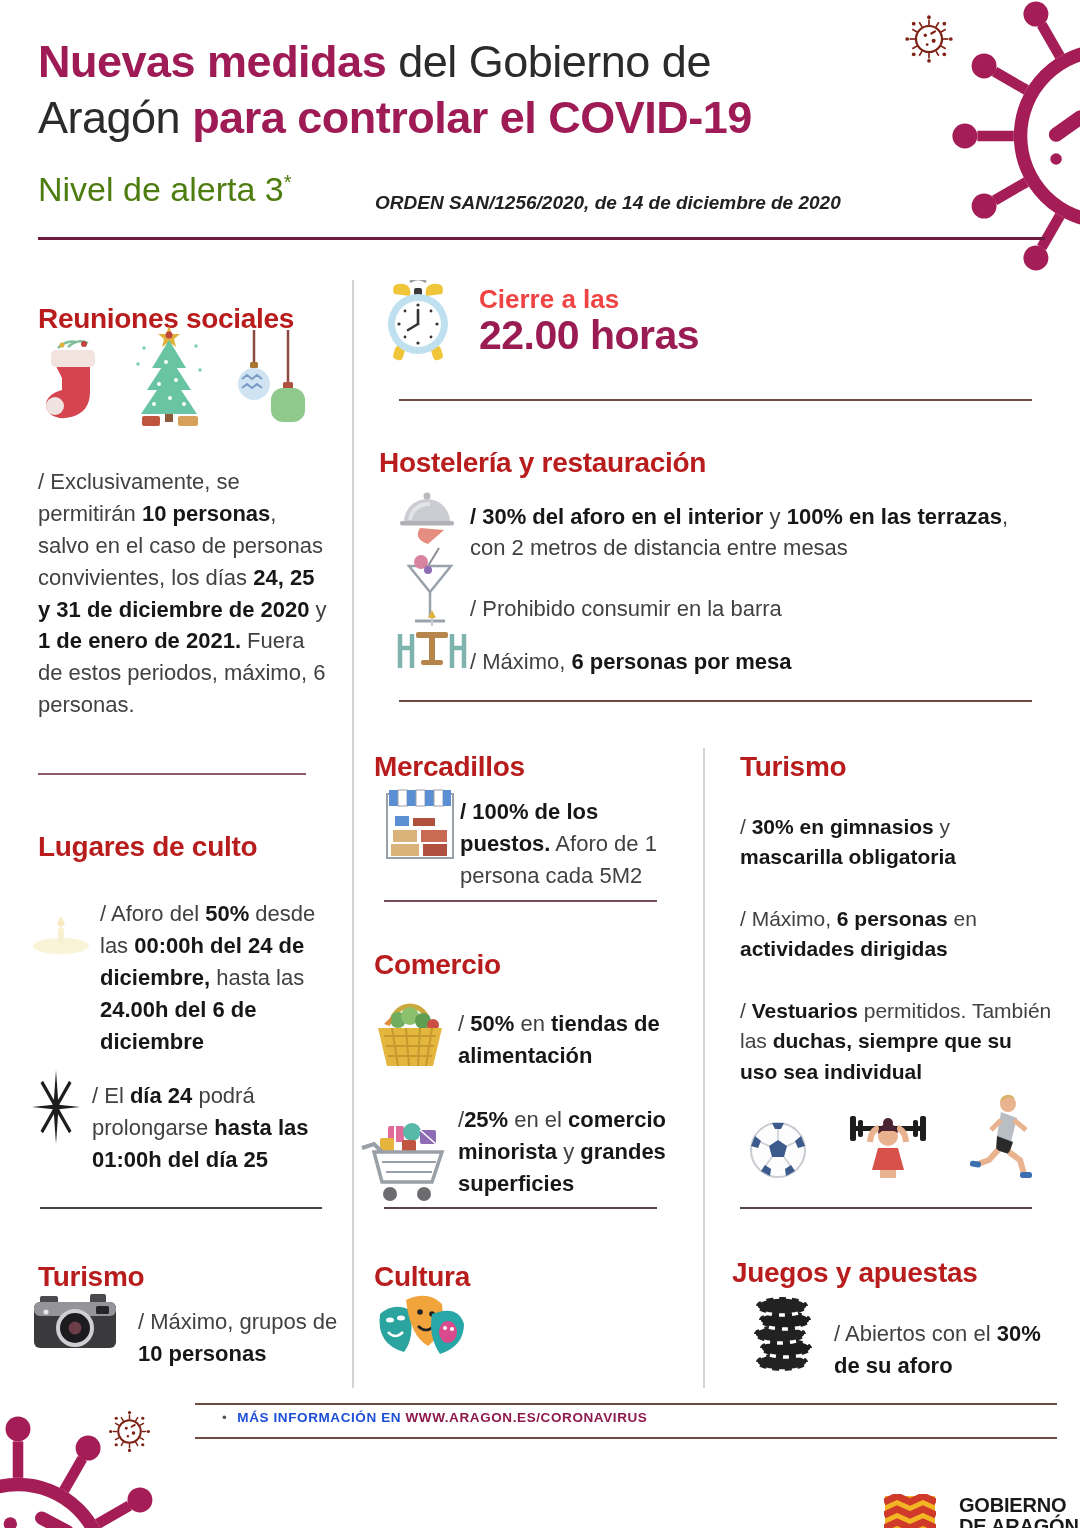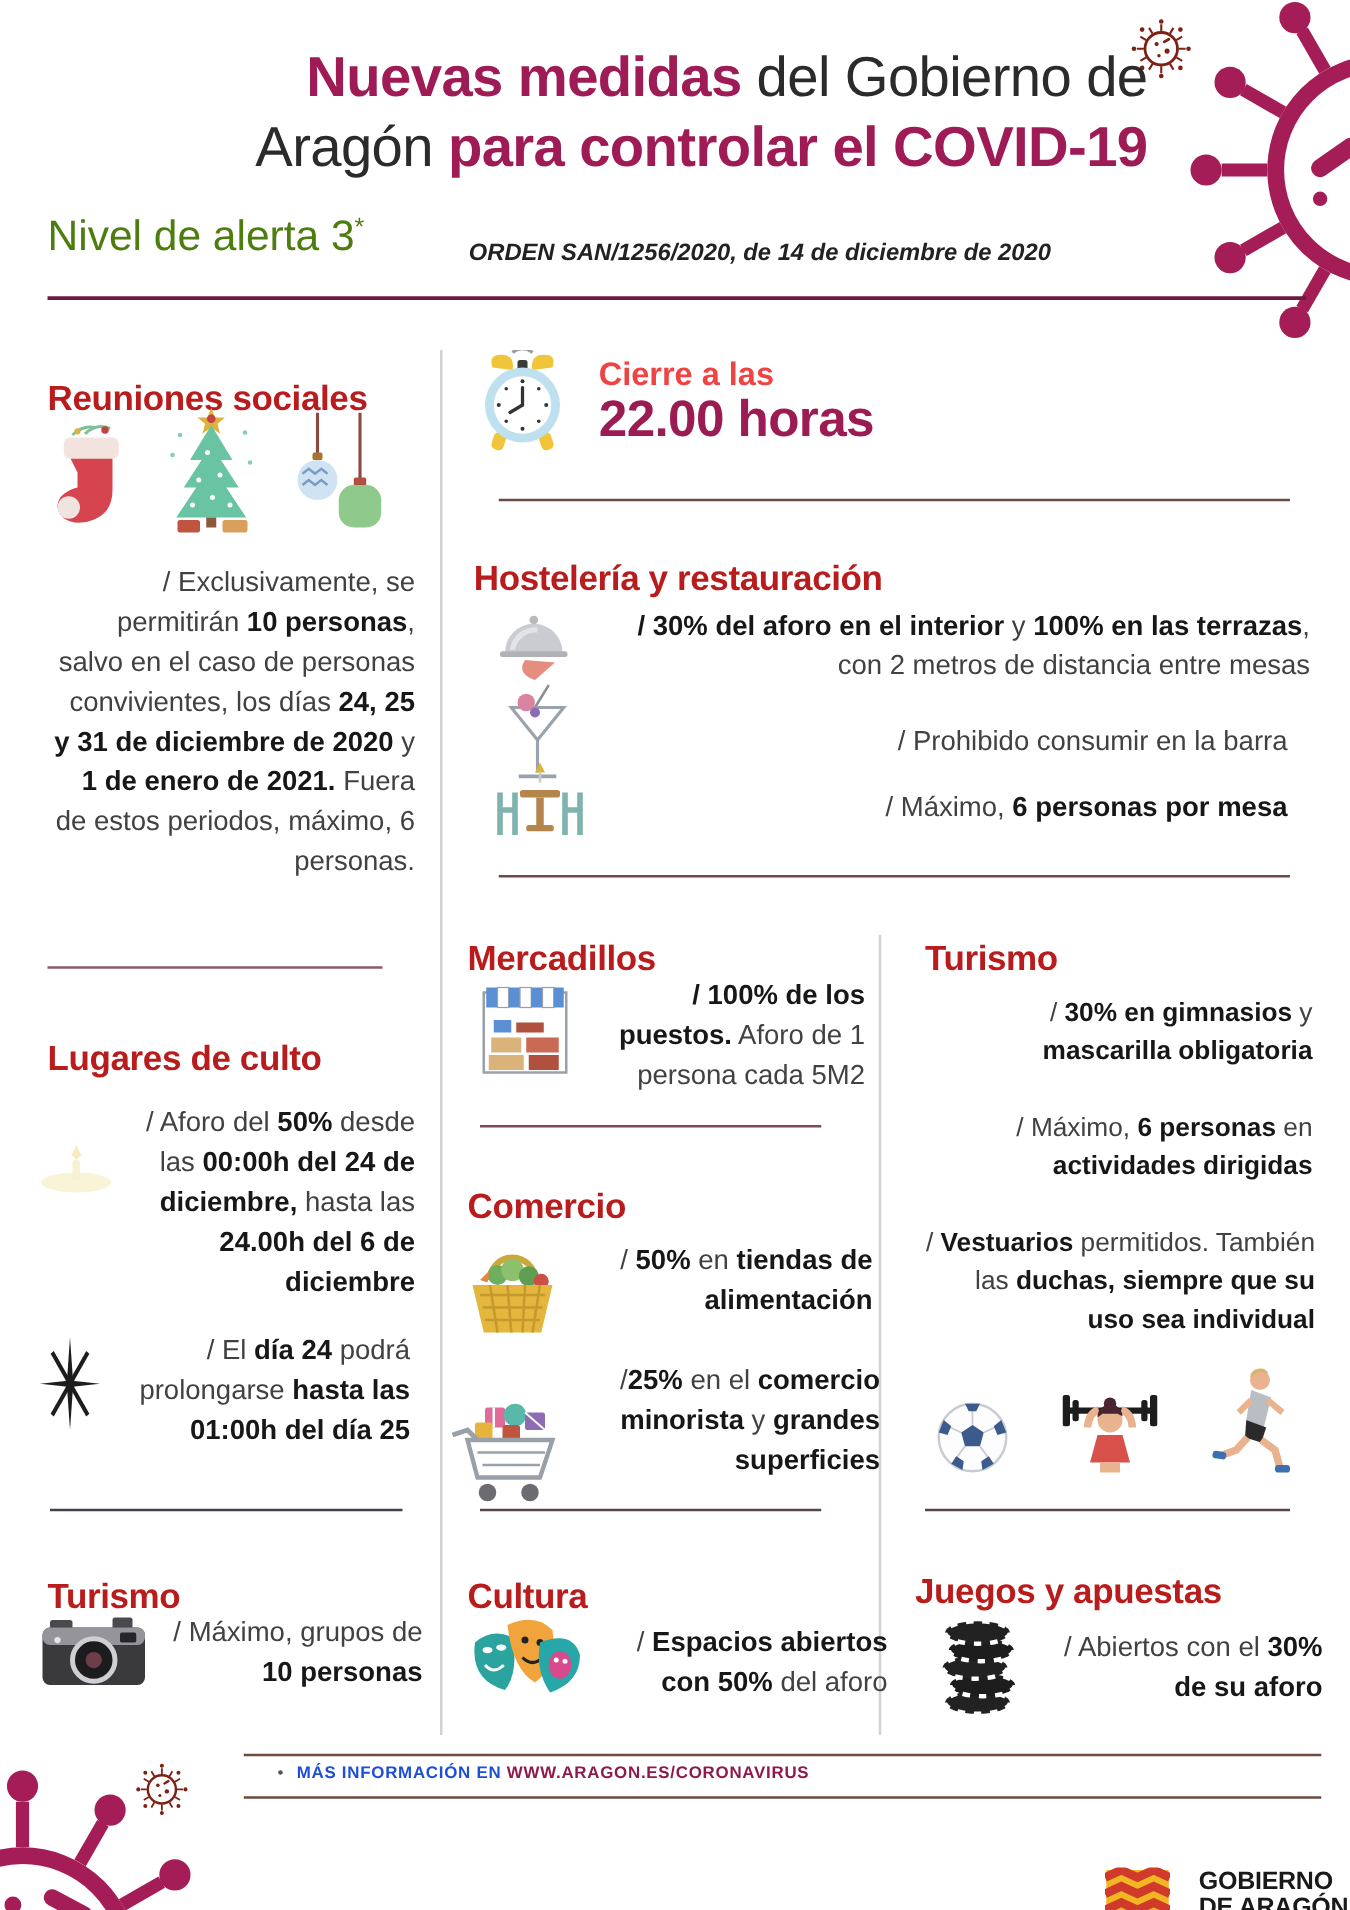--- a/index.html
+++ b/index.html
@@ -1,23 +1,23 @@
 <!DOCTYPE html>
 <html><head>
 <meta charset="utf-8">
 <style>
   html,body{margin:0;padding:0;background:#ffffff;}
   .page{position:relative;width:1080px;height:1528px;background:#fff;overflow:hidden;
         font-family:"Liberation Sans","DejaVu Sans",sans-serif;color:#3f3f3f;}
   .abs{position:absolute;}
   .sec-title{position:absolute;font-size:28px;font-weight:700;color:#b91c1c;letter-spacing:-0.3px;}
-  .runs{margin:0;text-align:right;}
+  .runs{margin:0;}
   .runs .b{font-weight:700;color:#171717;}
   .runs .c-accent{color:#9e1b56;}
-  .body-txt{font-size:22px;line-height:1.45;color:#414141;}
+  .body-txt{font-size:22px;line-height:1.45;color:#414141;margin-top:16px;}
   .title{position:absolute;left:38px;top:34px;width:880px;font-size:45px;line-height:1.24;
          font-weight:500;color:#2b2b2b;letter-spacing:-0.5px;}
   .title .b{font-weight:700;}
   .alert{position:absolute;left:38px;top:170px;font-size:34px;font-weight:500;color:#4d7c0f;}
   .alert sup{font-size:20px;}
   .order{position:absolute;left:375px;top:192px;font-size:19px;font-style:italic;font-weight:700;color:#222;}
   .hline{position:absolute;}
   .vline{position:absolute;width:2px;background:#d5d2d2;}
   .item-row{position:absolute;display:flex;align-items:flex-start;}
   .cierre-l1{position:absolute;left:479px;top:284px;font-size:26px;font-weight:700;color:#ef4444;}
@@ -421,21 +421,20 @@
     <path d="M14,44 Q21,52 29,44" fill="none" stroke="#fff" stroke-width="2.5"></path>
     <path d="M32,12 Q54,2 68,16 Q72,44 54,58 Q36,48 32,12 Z" fill="#f2a43c"></path>
     <circle cx="46" cy="24" r="2.8" fill="#222"></circle>
       <circle cx="58" cy="26" r="2.8" fill="#222"></circle>
     <path d="M44,38 Q52,46 60,38" fill="none" stroke="#222" stroke-width="2.5"></path>
     <path d="M58,26 Q84,16 90,36 Q90,58 66,66 Q54,48 58,26 Z" fill="#27a7a7"></path>
     <ellipse cx="74" cy="44" rx="9" ry="11" fill="#d84a8c"></ellipse>
     <circle cx="71" cy="40" r="2" fill="#fff"></circle>
       <circle cx="78" cy="41" r="2" fill="#fff"></circle>
   </svg>
-  <p class="runs body-txt abs" style="left:470px;top:1298px;width:240px"><span>/ </span><span class="b">Espacios abiertos con 50%</span><span> del aforo</span></p>
 
   <h2 class="sec-title" style="left:732px;top:1234px">Juegos y apuestas</h2>
   <svg class="abs" style="left:752px;top:1294px" width="64" height="80" viewBox="0 0 64 80">
     <g>
       <ellipse cx="30" cy="68" rx="26" ry="9" fill="#222" stroke="#fff" stroke-width="3.5" stroke-dasharray="6 7"></ellipse>
       <ellipse cx="34" cy="54" rx="26" ry="9" fill="#1d1d1d" stroke="#fff" stroke-width="3.5" stroke-dasharray="6 7"></ellipse>
       <ellipse cx="28" cy="40" rx="26" ry="9" fill="#222" stroke="#fff" stroke-width="3.5" stroke-dasharray="6 7"></ellipse>
       <ellipse cx="33" cy="26" rx="26" ry="9" fill="#1d1d1d" stroke="#fff" stroke-width="3.5" stroke-dasharray="6 7"></ellipse>
       <ellipse cx="30" cy="12" rx="26" ry="9" fill="#222" stroke="#fff" stroke-width="3.5" stroke-dasharray="6 7"></ellipse>
     </g>

